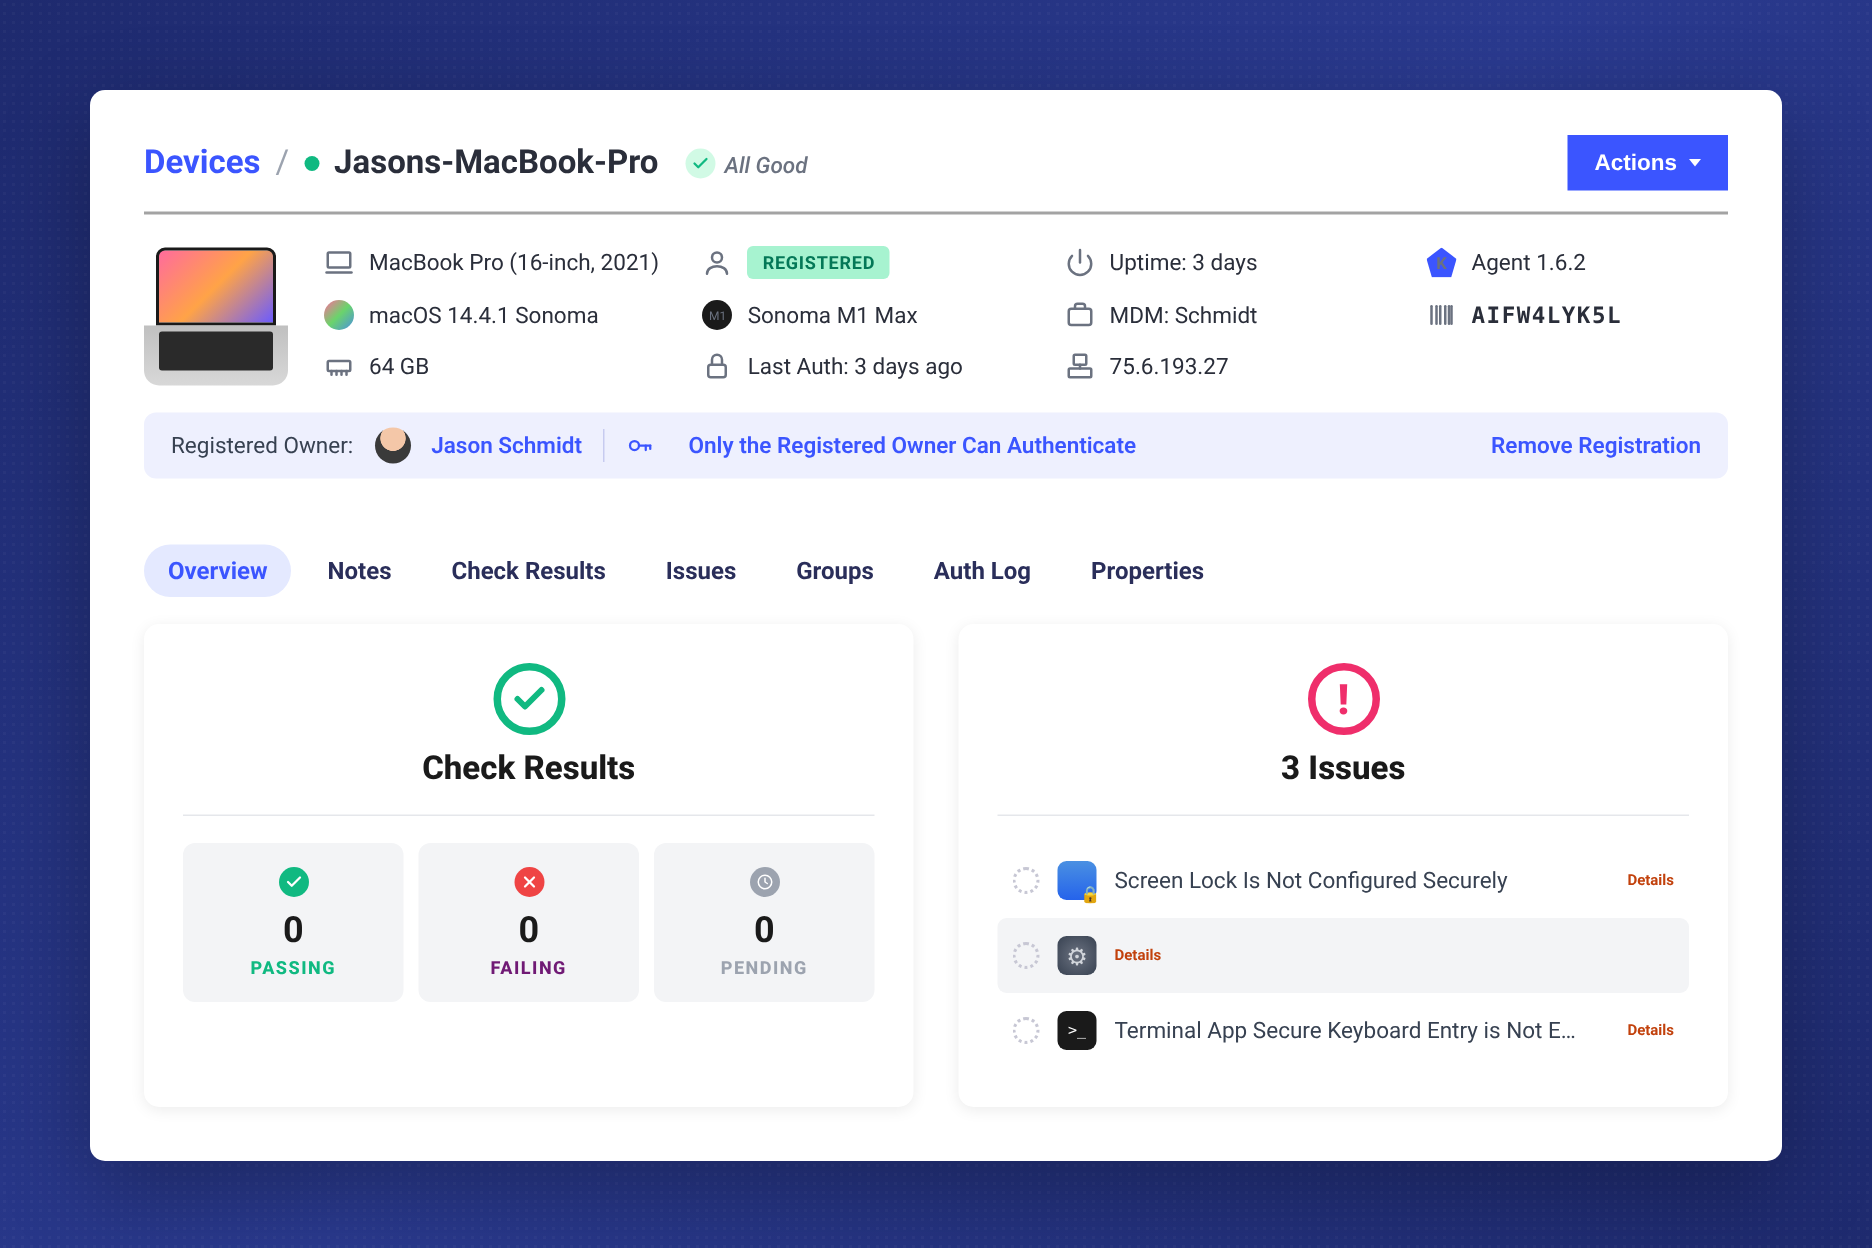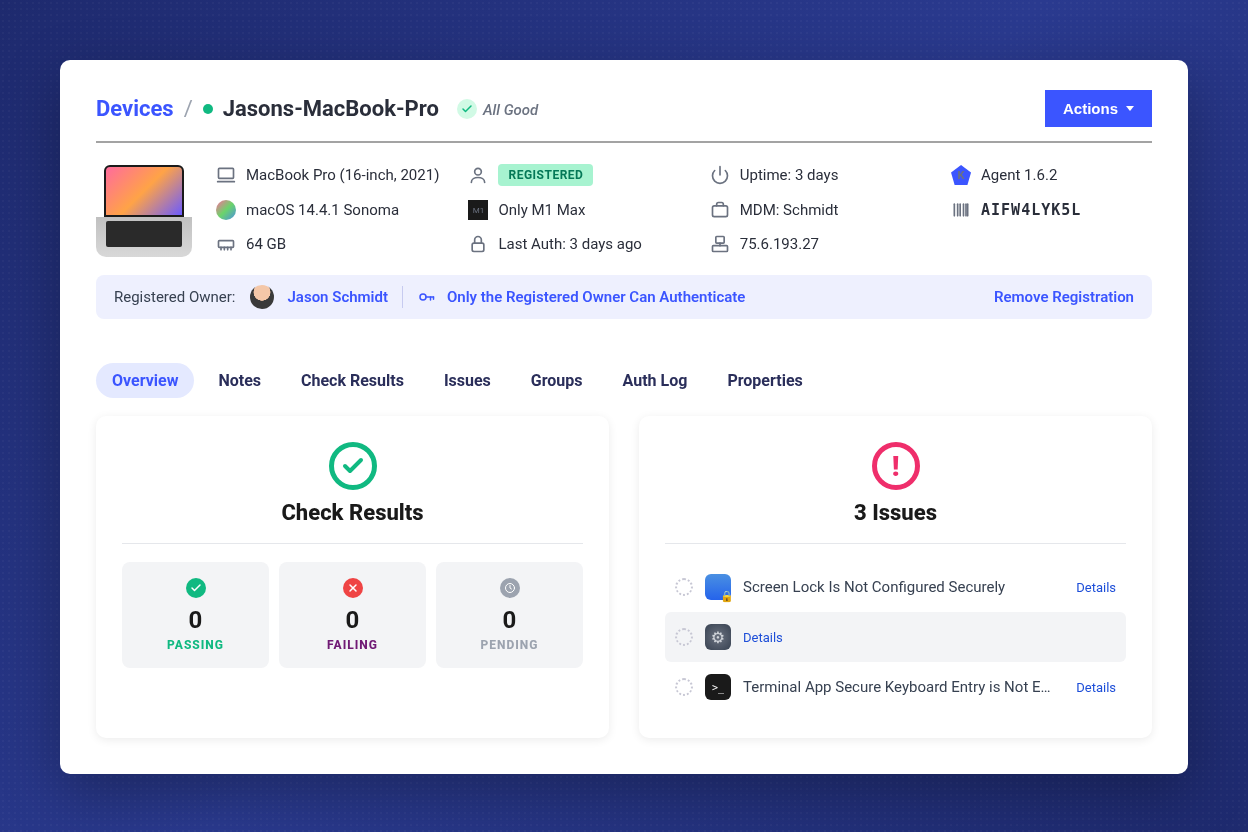--- a/index.html
+++ b/index.html
@@ -171,41 +171,41 @@
     border-radius: 4px;
     letter-spacing: 0.5px;
   }
   .serial { font-family: monospace; font-weight: 700; letter-spacing: 1px; }
   .circle-icon {
     width: 18px;
     height: 18px;
     border-radius: 50%;
   }
   .os-icon { background: linear-gradient(135deg, #ff6b9d, #6bd46b, #4a90e2); }
-  .chip-icon { background: #1a1a1a; color: #fff; font-size: 8px; display: flex; align-items: center; justify-content: center; border-radius: 0; }
+  .chip-icon { background: #1a1a1a; color: #fff; font-size: 8px; display: flex; align-items: center; justify-content: center; border-radius: 10px; }
   .k-icon { background: #3b55ff; clip-path: polygon(50% 0%, 100% 38%, 82% 100%, 18% 100%, 0% 38%); color: #fff; font-size: 11px; font-weight: 700; display: flex; align-items: center; justify-content: center; }
   .owner-bar {
     background: #eef0fe;
     border-radius: 8px;
     padding: 10px 18px;
     display: flex;
     align-items: center;
     gap: 14px;
     margin-bottom: 26px;
   }
   .owner-bar .label { color: #374151; font-size: 15px; }
   .owner-bar .avatar {
     width: 24px;
     height: 24px;
     border-radius: 50%;
     background: radial-gradient(circle at 50% 30%, #f4c7a8 40%, #3a3a3a 42%);
   }
   .owner-bar .name { color: #3b55ff; font-weight: 600; font-size: 15px; }
   .owner-bar .div { width: 1px; height: 22px; background: #c7cbf0; }
-  .owner-bar .auth { color: #3b55ff; font-weight: 600; font-size: 15px; display: flex; align-items: center; gap: 12px; }
+  .owner-bar .auth { color: #3b55ff; font-weight: 600; font-size: 15px; display: flex; align-items: center; gap: 24px; }
   .owner-bar .remove { margin-left: auto; color: #3b55ff; font-weight: 600; font-size: 15px; cursor: pointer; }
   .tabs {
     display: flex;
     gap: 8px;
     margin-bottom: 18px;
     margin-top: 44px;
   }
   .tab {
     padding: 8px 16px;
     border-radius: 18px;
@@ -325,23 +325,23 @@
   .app-term::after { content: ">_"; color: #fff; font-size: 10px; font-family: monospace; }
   .issue-row .txt {
     flex: 1;
     color: #374151;
     font-size: 15px;
     white-space: nowrap;
     overflow: hidden;
     text-overflow: ellipsis;
   }
   .issue-row .details {
-    color: #1d4ed8;
-    font-weight: 400;
-    font-size: 13px;
+    color: #c2410c;
+    font-weight: 700;
+    font-size: 10px;
     cursor: pointer;
   }
   svg { stroke: currentColor; fill: none; stroke-width: 2; stroke-linecap: round; stroke-linejoin: round; }
 </style>
 </head>
 <body>
 
 <div class="panel">
 
   <div class="header-row">
@@ -404,21 +404,21 @@
         <span class="icon k-icon">K</span>
         <span>Agent 1.6.2</span>
       </div>
 
       <div class="info-item">
         <span class="icon circle-icon os-icon"></span>
         <span>macOS 14.4.1 Sonoma</span>
       </div>
       <div class="info-item">
         <span class="icon chip-icon">M1</span>
-        <span>Only M1 Max</span>
+        <span>Sonoma M1 Max</span>
       </div>
       <div class="info-item">
         <span class="icon">
             <svg viewBox="0 0 24 24">
               <rect x="3" y="7" width="18" height="13" rx="2"></rect>
               <path d="M8 7V5a2 2 0 0 1 2-2h4a2 2 0 0 1 2 2v2"></path>
             </svg>
           </span>
         <span>MDM: Schmidt</span>
       </div>

